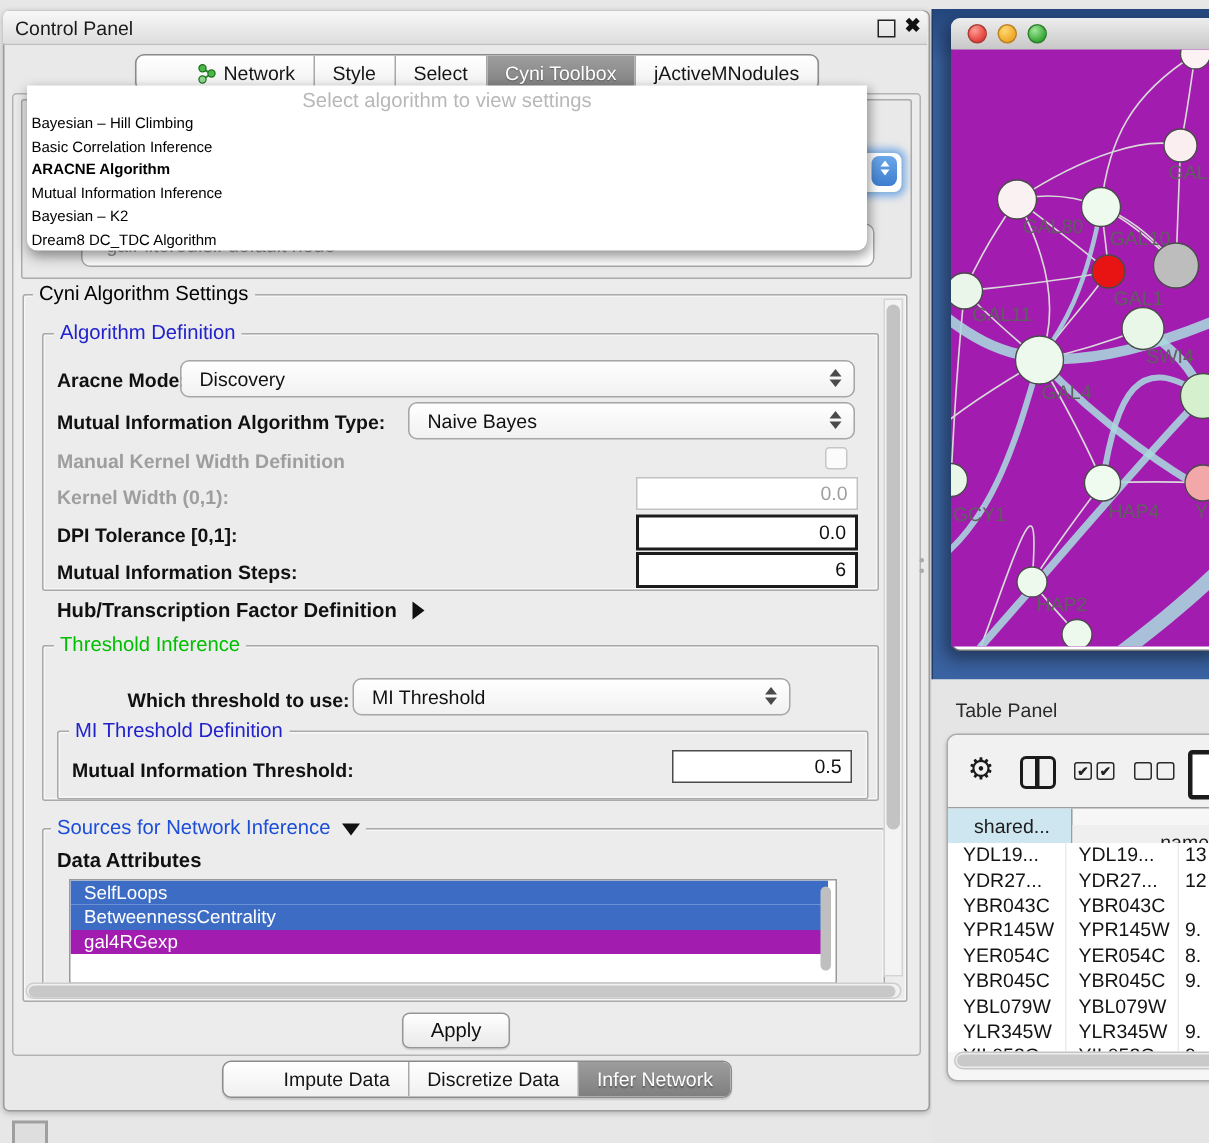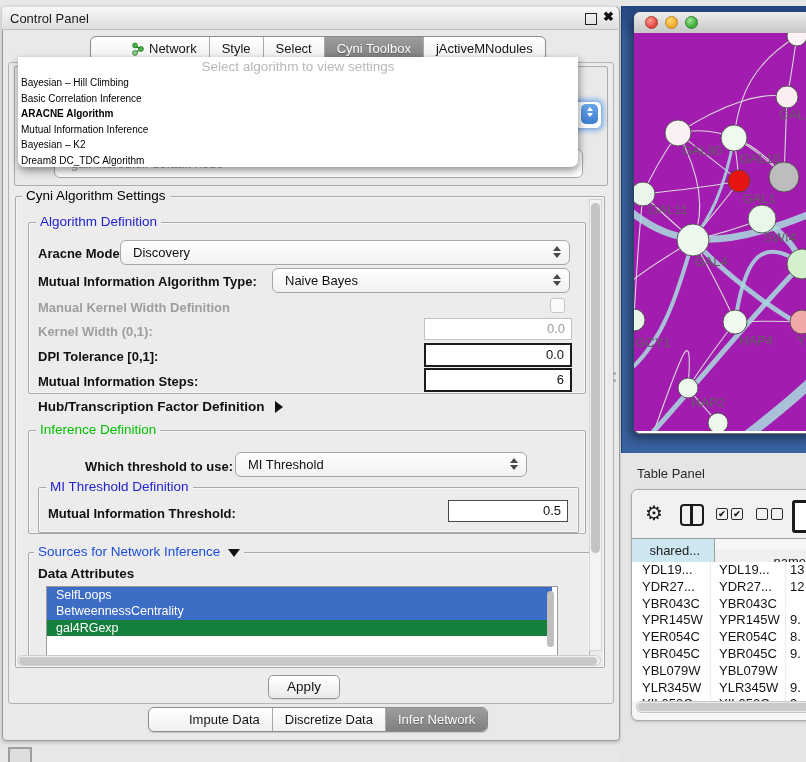--- a/index.html
+++ b/index.html
@@ -204,21 +204,21 @@
 
   <div class="abs flabel" style="left:38px;top:349px;">DPI Tolerance [0,1]:</div>
   <div class="abs tfield dark" style="left:424px;top:343px;width:138px;">0.0</div>
 
   <div class="abs flabel" style="left:38px;top:374px;">Mutual Information Steps:</div>
   <div class="abs tfield dark" style="left:424px;top:368px;width:138px;">6</div>
 
   <div class="abs" style="left:38px;top:399px;font-size:13.5px;font-weight:bold;color:#111;"><span>Hub/Transcription Factor Definition</span><span class="tri-right"></span></div>
 
   <div class="abs groupbox" id="threshold-group" style="background:#ececec;"></div>
-  <div class="legend" style="left:36px;top:423px;color:#00bf00;">Inference Definition</div>
+  <div class="legend" style="left:36px;top:423px;color:#00bf00;">Threshold Inference</div>
 
   <div class="abs flabel" style="left:85px;top:459px;">Which threshold to use:</div>
   <div class="abs combo" style="left:235px;top:452px;width:292px;">
     <span class="val">MI Threshold</span>
     <span class="spin">
         <span class="up"></span>
         <span class="dn"></span>
       </span>
   </div>
 
@@ -226,21 +226,21 @@
   <div class="legend" style="left:46px;top:480px;color:#2222cc;">MI Threshold Definition</div>
   <div class="abs flabel" style="left:48px;top:506px;">Mutual Information Threshold:</div>
   <div class="abs tfield mid" style="left:448px;top:500px;width:112px;">0.5</div>
 
   <div class="abs groupbox" id="sources-group" style="background:#ececec;"></div>
   <div class="legend" style="left:34px;top:545px;color:#1d4ed8;"><span>Sources for Network Inference</span><span class="tri-down"></span></div>
   <div class="abs flabel" style="left:38px;top:566px;font-size:13.5px;">Data Attributes</div>
   <div class="abs" id="attr-list">
     <div class="attr-item" style="background: rgb(61, 108, 197);">SelfLoops</div>
       <div class="attr-item" style="background: rgb(61, 108, 197);">BetweennessCentrality</div>
-      <div class="attr-item" style="background: #15803d;">gal4RGexp</div>
+      <div class="attr-item" style="background: #a21caf;">gal4RGexp</div>
       <div id="attr-scroll"></div>
   </div>
 
   <div class="abs" id="v-scroll"></div>
   <div class="abs" id="v-thumb"></div>
   <div class="abs" id="h-scroll"></div>
   <div class="abs" id="h-thumb"></div>
 
   <div class="abs" id="apply-btn">Apply</div>
 

